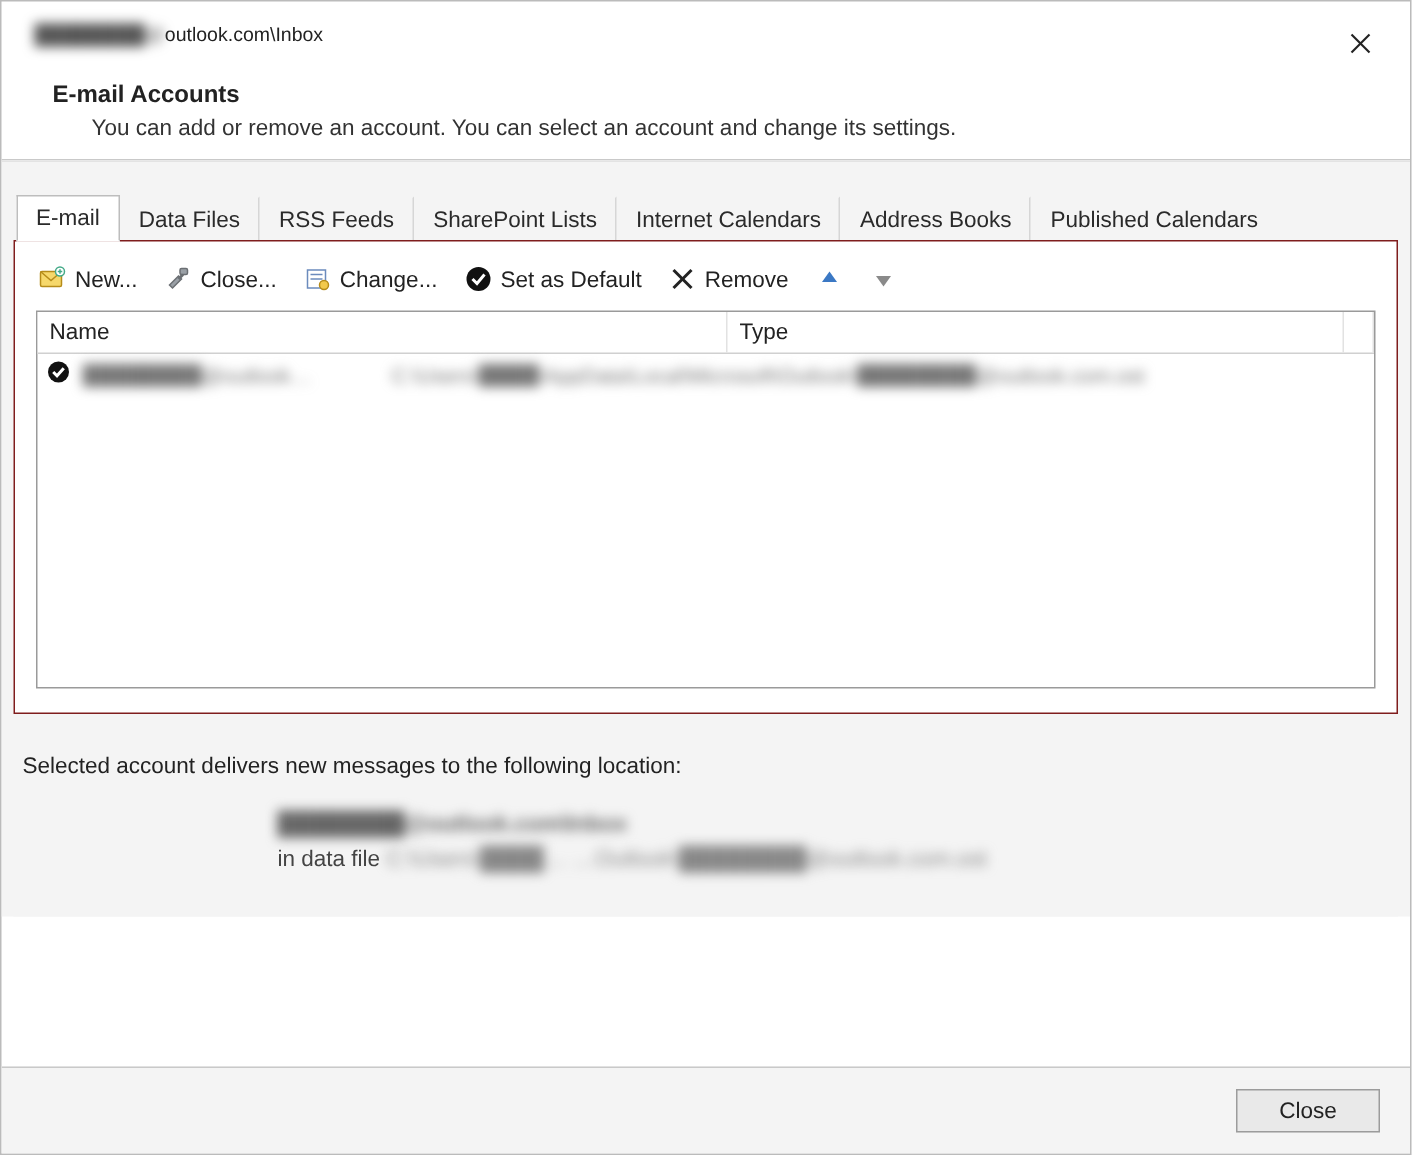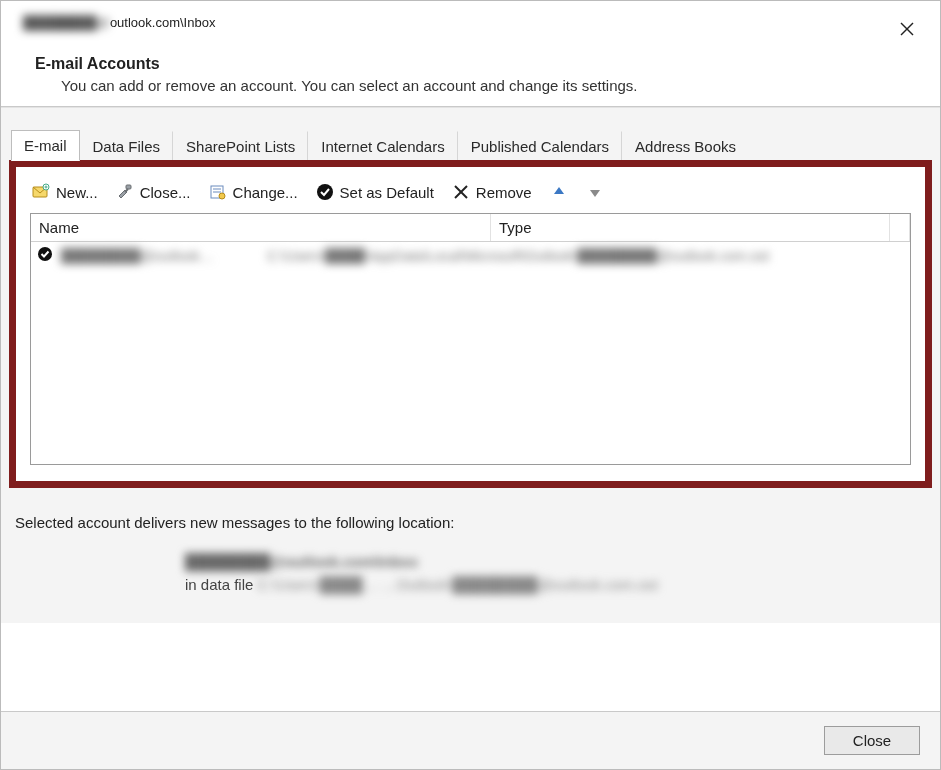--- a/index.html
+++ b/index.html
@@ -93,21 +93,21 @@
   .tab.active {
     background: #fff;
     border: 1px solid #bdbdbd;
     border-bottom: 1px solid #fff;
     position: relative;
     z-index: 2;
   }
 
   .tabpage {
     background: #fff;
-    border: 7px solid #7f1d1d;
+    border: 1px solid #7f1d1d;
     margin: -1px 8px 0 8px;
     padding: 14px 14px 16px 14px;
     position: relative;
     z-index: 1;
   }
 
   
   .toolbar {
     display: flex;
     align-items: center;
@@ -239,24 +239,25 @@
     <h2>E-mail Accounts</h2>
     <p>You can add or remove an account. You can select an account and change its settings.</p>
   </div>
 
   <div class="divider-top"></div>
 
   <div class="tab-area">
     <div class="tabstrip">
       <div class="tab active">E-mail</div>
       <div class="tab">Data Files</div>
+      <div class="tab">RSS Feeds</div>
       <div class="tab">SharePoint Lists</div>
       <div class="tab">Internet Calendars</div>
+      <div class="tab">Address Books</div>
       <div class="tab">Published Calendars</div>
-      <div class="tab">Address Books</div>
     </div>
 
     <div class="tabpage">
 
       <div class="toolbar">
         <div class="tbtn">
           <span class="ico">
             <svg width="18" height="18" viewBox="0 0 18 18">
               <rect x="1" y="4" width="14" height="10" rx="1" fill="#f6d86b" stroke="#b68c1a"></rect>
               <polyline points="1,4 8,10 15,4" fill="none" stroke="#b68c1a"></polyline>

